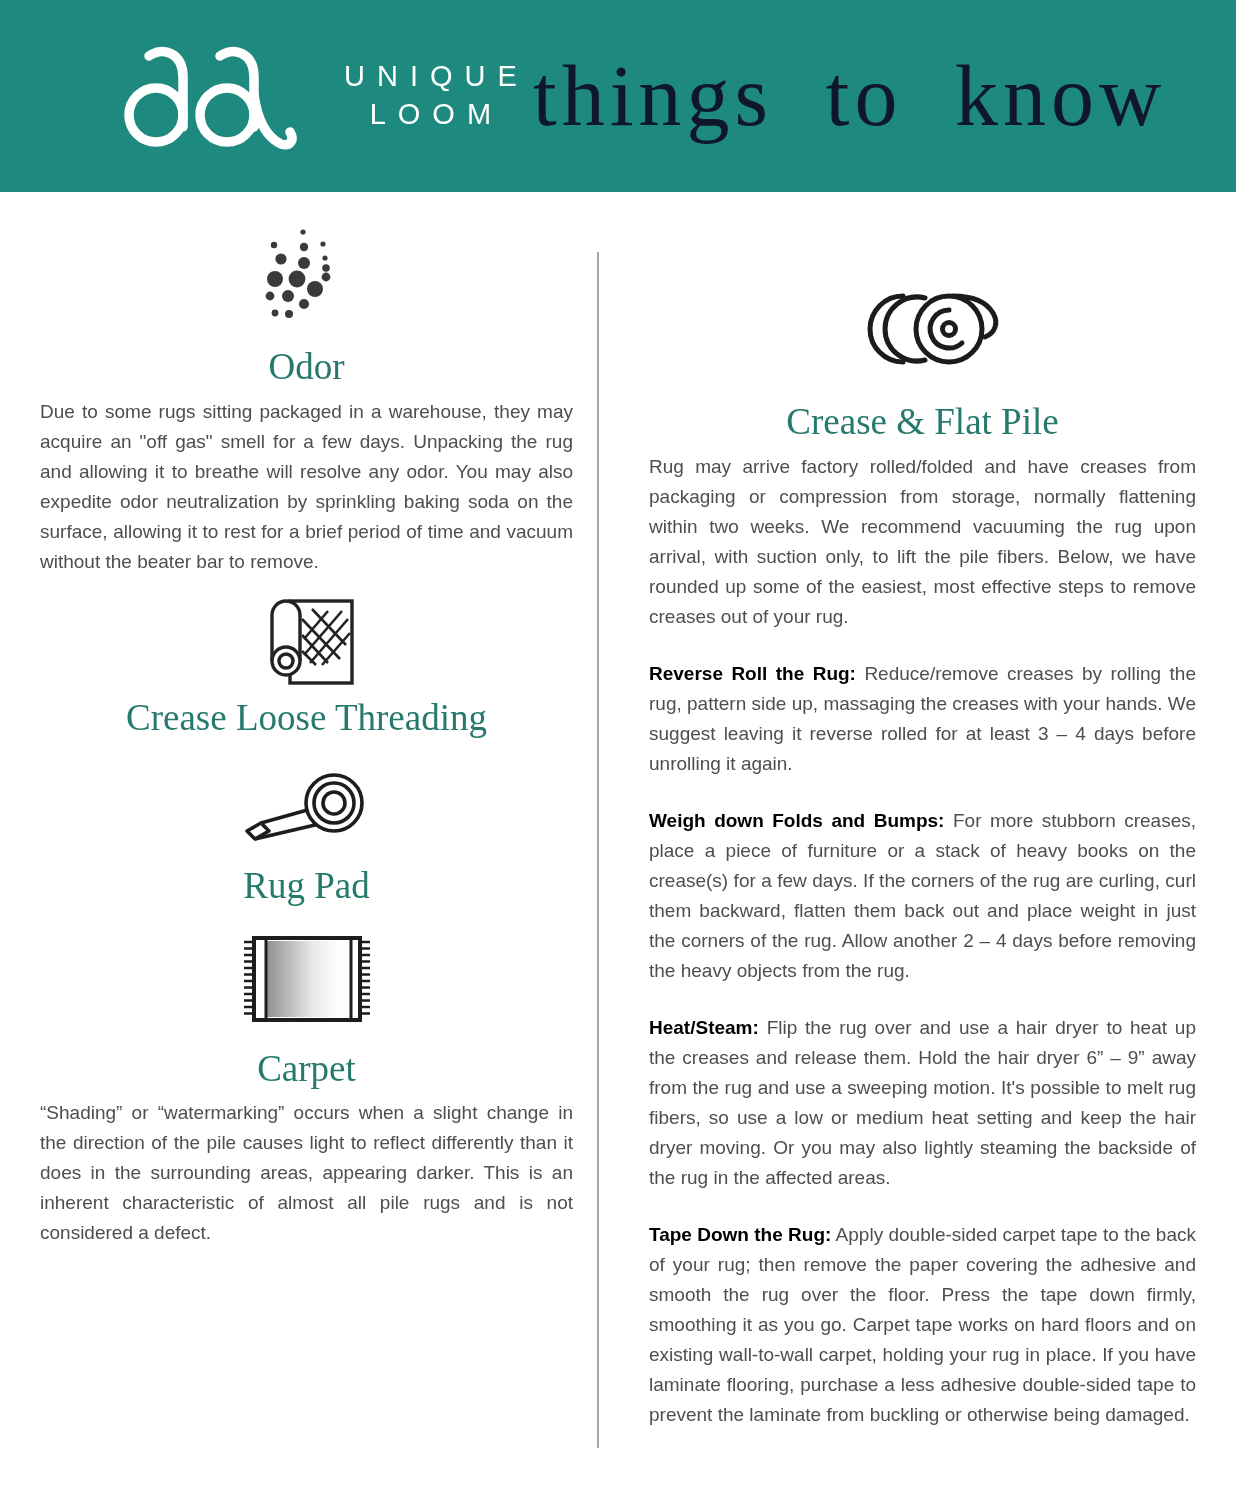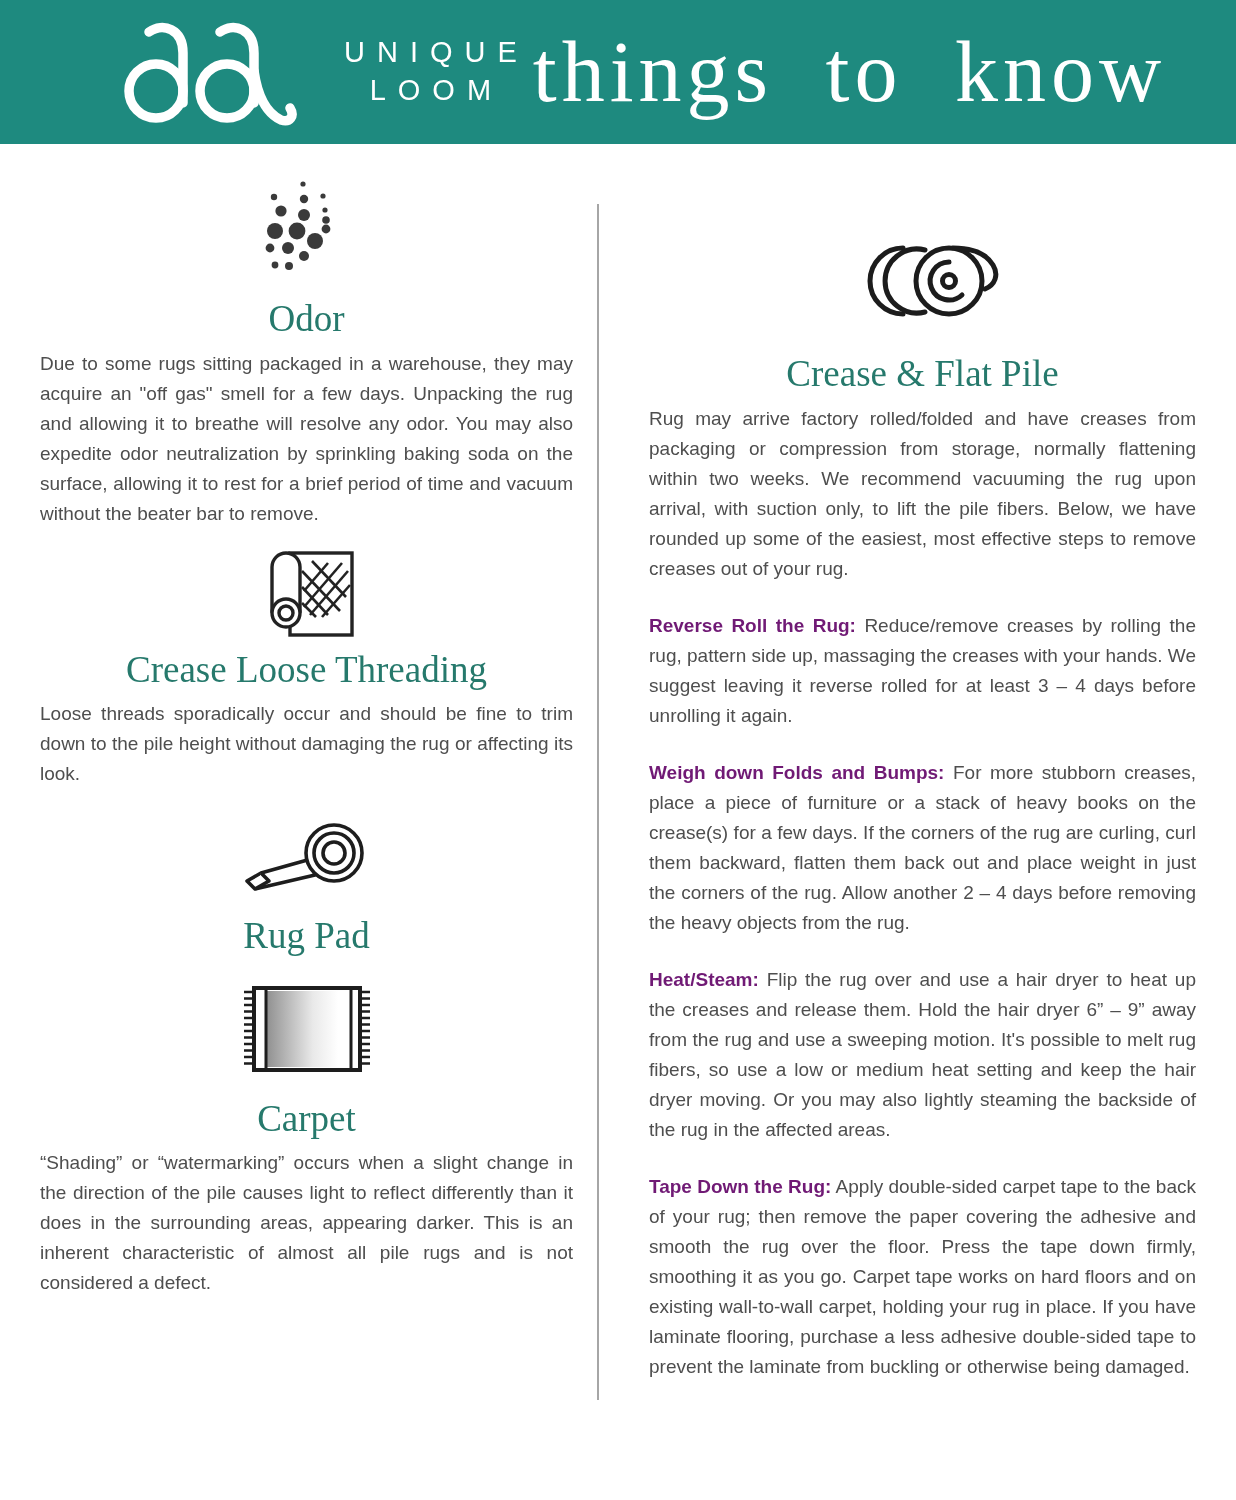--- a/index.html
+++ b/index.html
@@ -2,48 +2,48 @@
 <html><head>
 <meta charset="utf-8">
 <style>
   html,body{margin:0;padding:0;background:#ffffff;}
   .page{
     width:1236px;height:1500px;margin:0 auto;background:#ffffff;
     overflow:hidden;font-family:"Liberation Sans",sans-serif;position:relative;
   }
   
   .banner{
-    height:144px;background:#1E8A7F;display:flex;align-items:center;
+    height:192px;background:#1E8A7F;display:flex;align-items:center;
   }
   .logo{margin-left:106px;flex:0 0 auto;display:flex;align-items:center;}
   .brand{
     display:flex;flex-direction:column;align-items:center;color:#ffffff;
     margin-left:30px;font-size:29px;line-height:1.3;font-weight:400;
   }
   .brand span{letter-spacing:12px;text-indent:12px;}
   .banner-title{
-    font-family:"Liberation Serif","DejaVu Serif",serif;color:#ffffff;
+    font-family:"Liberation Serif","DejaVu Serif",serif;color:#0f172a;
     font-size:86px;font-weight:400;margin-left:auto;margin-right:70px;
     letter-spacing:5px;word-spacing:26px;line-height:1;
   }
   
   .content{display:flex;padding:16px 40px;height:1312px;box-sizing:border-box;}
   .col-left{width:533px;padding-right:24px;box-sizing:content-box;}
   .divider{width:2px;background:#a6a6a6;margin:44px 0 40px 0;}
   .col-right{flex:1;padding-left:50px;margin-top:29px;}
   .icon-row{display:flex;justify-content:center;}
   .section-title{
     font-family:"Liberation Serif","DejaVu Serif",serif;font-weight:400;
     font-size:37px;color:#26796C;text-align:center;margin:10px 0 8px 0;line-height:1.15;
   }
   .body-text{
     font-size:19px;line-height:30px;color:#4e4e4e;text-align:justify;margin:0;
   }
   .step{margin-top:27px;}
-  .step strong{color:#701a75;font-weight:700;}
+  .step strong{color:#000000;font-weight:700;}
   
   .ic-odor{margin-top:16px;}
   .ic-thread{margin-top:16px;}
   .ic-pad{margin-top:24px;}
   .ic-shade{margin-top:26px;}
   .ic-crease{margin-top:48px;}
   .t-thread{margin-top:6px;}
   .t-pad{margin-top:18px;}
   .t-shade{margin-top:22px;}
   .t-crease{margin-top:28px;}
@@ -118,21 +118,20 @@
               <path d="M48,58 L62,72"></path>
           </g>
           <g stroke="#222" stroke-width="3.4" fill="#ffffff">
             <path d="M18,66 L18,22 A14,14 0 0 1 46,22 L46,66 Z"></path>
             <circle cx="32" cy="68" r="14"></circle>
             <circle cx="32" cy="68" r="7"></circle>
           </g>
         </svg>
       </div>
       <h2 class="section-title t-thread">Crease Loose Threading</h2>
-      <p class="body-text">Loose threads sporadically occur and should be fine to trim down to the pile height without damaging the rug or affecting its look.</p>
 
       <div class="icon-row ic-pad">
         <svg width="132" height="84" viewBox="0 0 132 84">
           <g stroke="#1d1d1d" stroke-width="3.6" fill="#ffffff" stroke-linejoin="round">
             <path d="M70,46 L20,60 L6,68 L14,76 L74,62 Z"></path>
             <path d="M20,60 L28,68 L14,76"></path>
             <circle cx="93" cy="40" r="28"></circle>
             <circle cx="93" cy="40" r="20"></circle>
             <circle cx="93" cy="40" r="11"></circle>
           </g>

